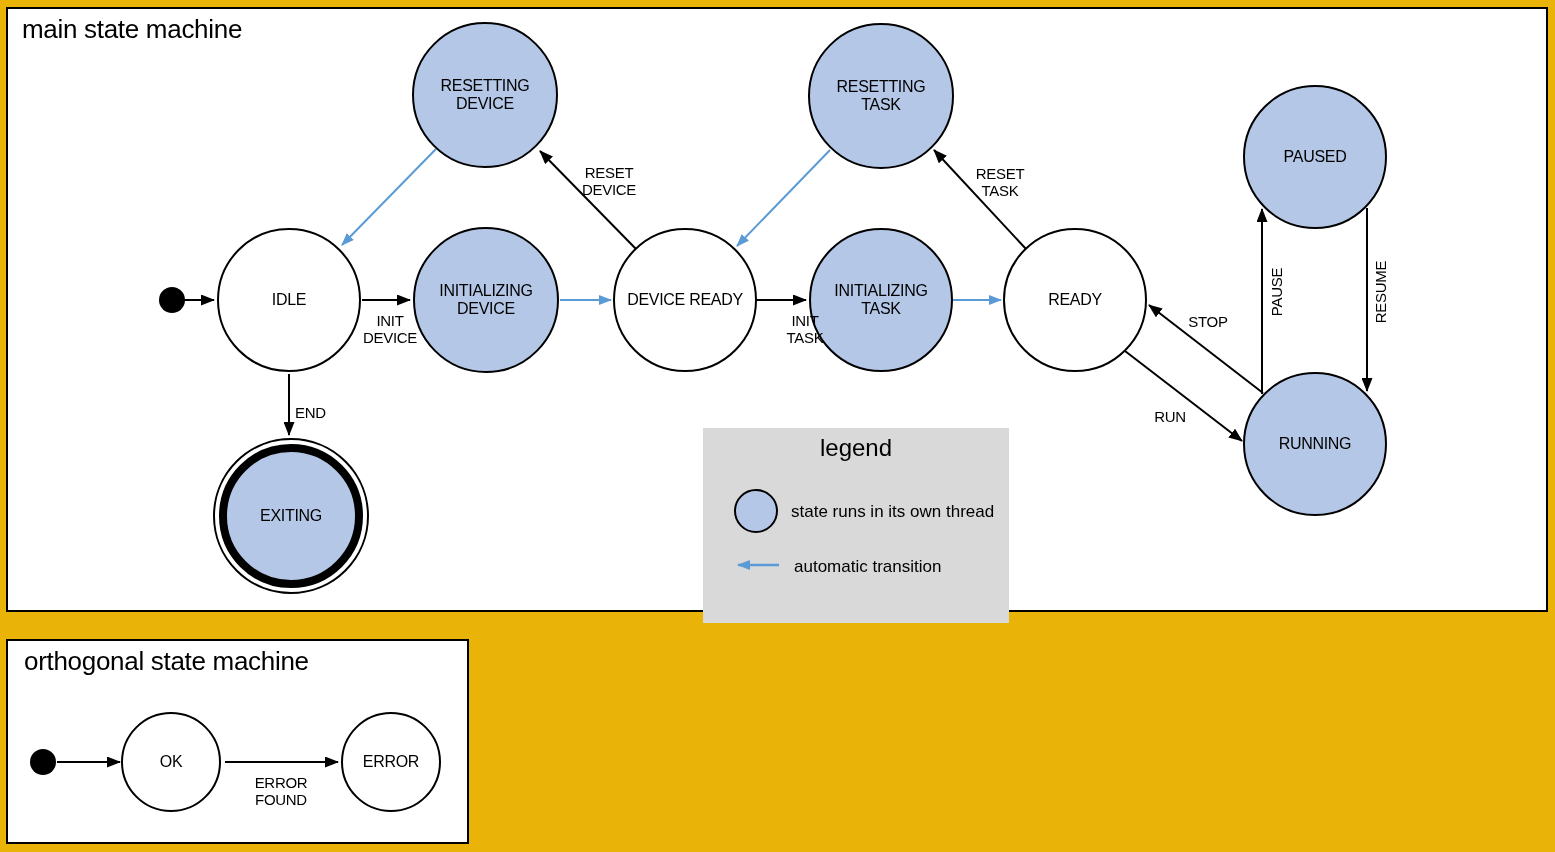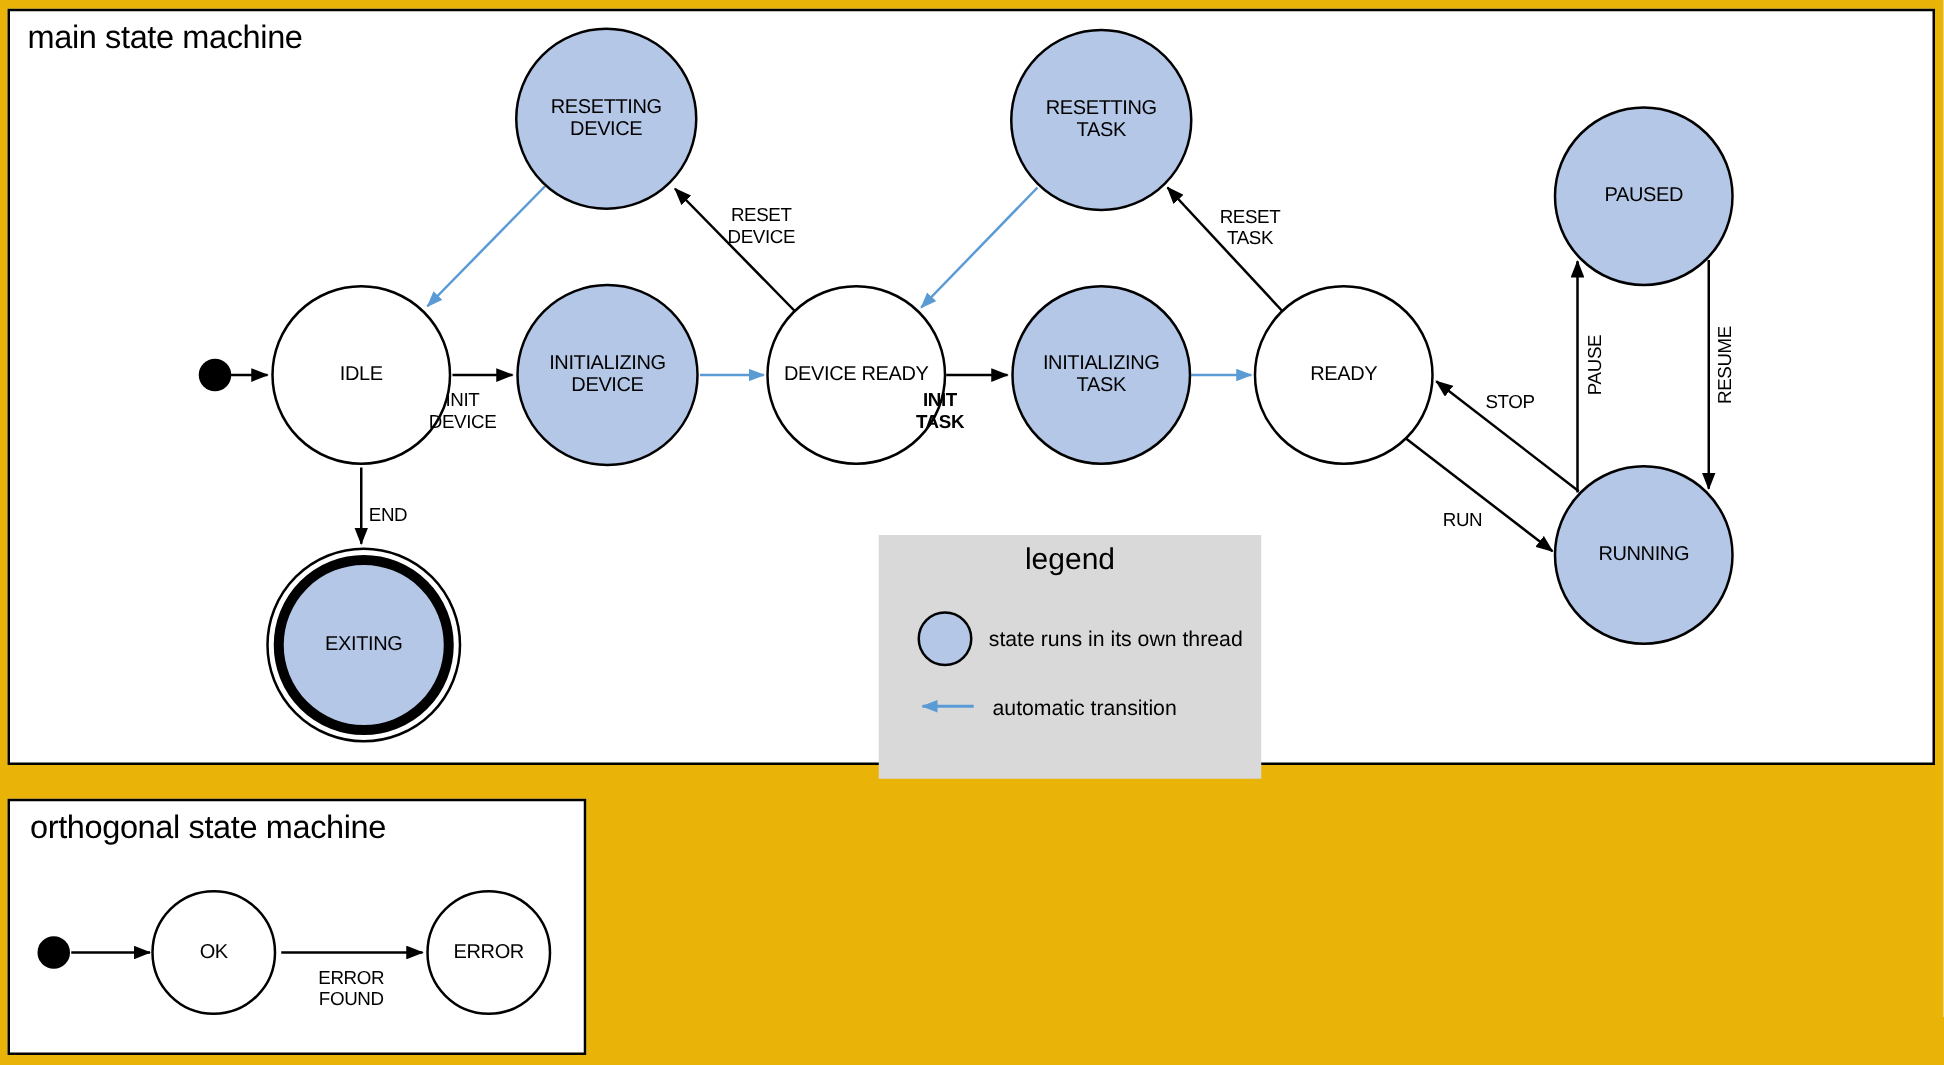--- a/index.html
+++ b/index.html
@@ -120,23 +120,23 @@
     </div>
   </div>
 
   <div class="state" style="left:121px;top:712px;width:100px;height:100px;">
     <span class="lbl">OK</span>
   </div>
   <div class="state" style="left:341px;top:712px;width:100px;height:100px;">
     <span class="lbl">ERROR</span>
   </div>
 
-  <div class="tlabel" style="left:340px;top:312px;">INIT DEVICE</div>
+  <div class="tlabel" style="left:360px;top:312px;">INIT DEVICE</div>
   <div class="tlabel" style="left:579px;top:164px;">RESET DEVICE</div>
-  <div class="tlabel" style="left:722px;top:312px;font-weight:bold;">INIT TASK</div>
+  <div class="tlabel" style="left:775px;top:312px;">INIT TASK</div>
   <div class="tlabel" style="left:970px;top:165px;">RESET TASK</div>
   <div class="tlabel single" style="left:1140px;top:408px;">RUN</div>
   <div class="tlabel single" style="left:1178px;top:313px;">STOP</div>
   <div class="vlabel" style="left:1232px;top:283px;">PAUSE</div>
   <div class="vlabel" style="left:1336px;top:283px;">RESUME</div>
   <div class="tlabel left" style="left:295px;top:404px;">END</div>
   <div class="tlabel" style="left:251px;top:774px;">ERROR FOUND</div>
 
 </div>
 

